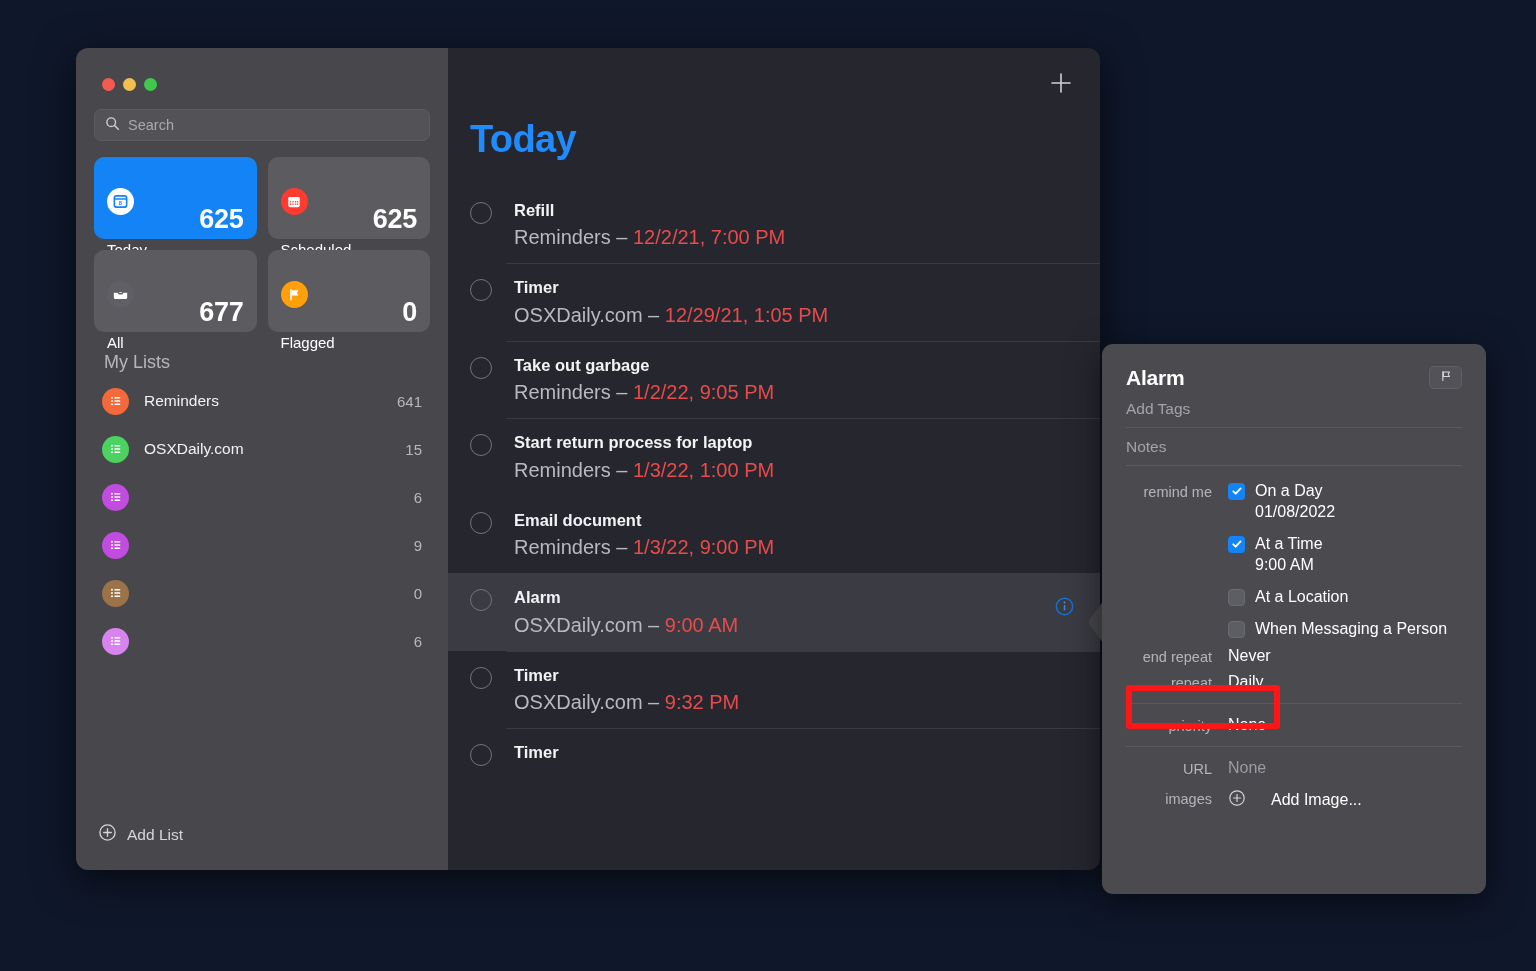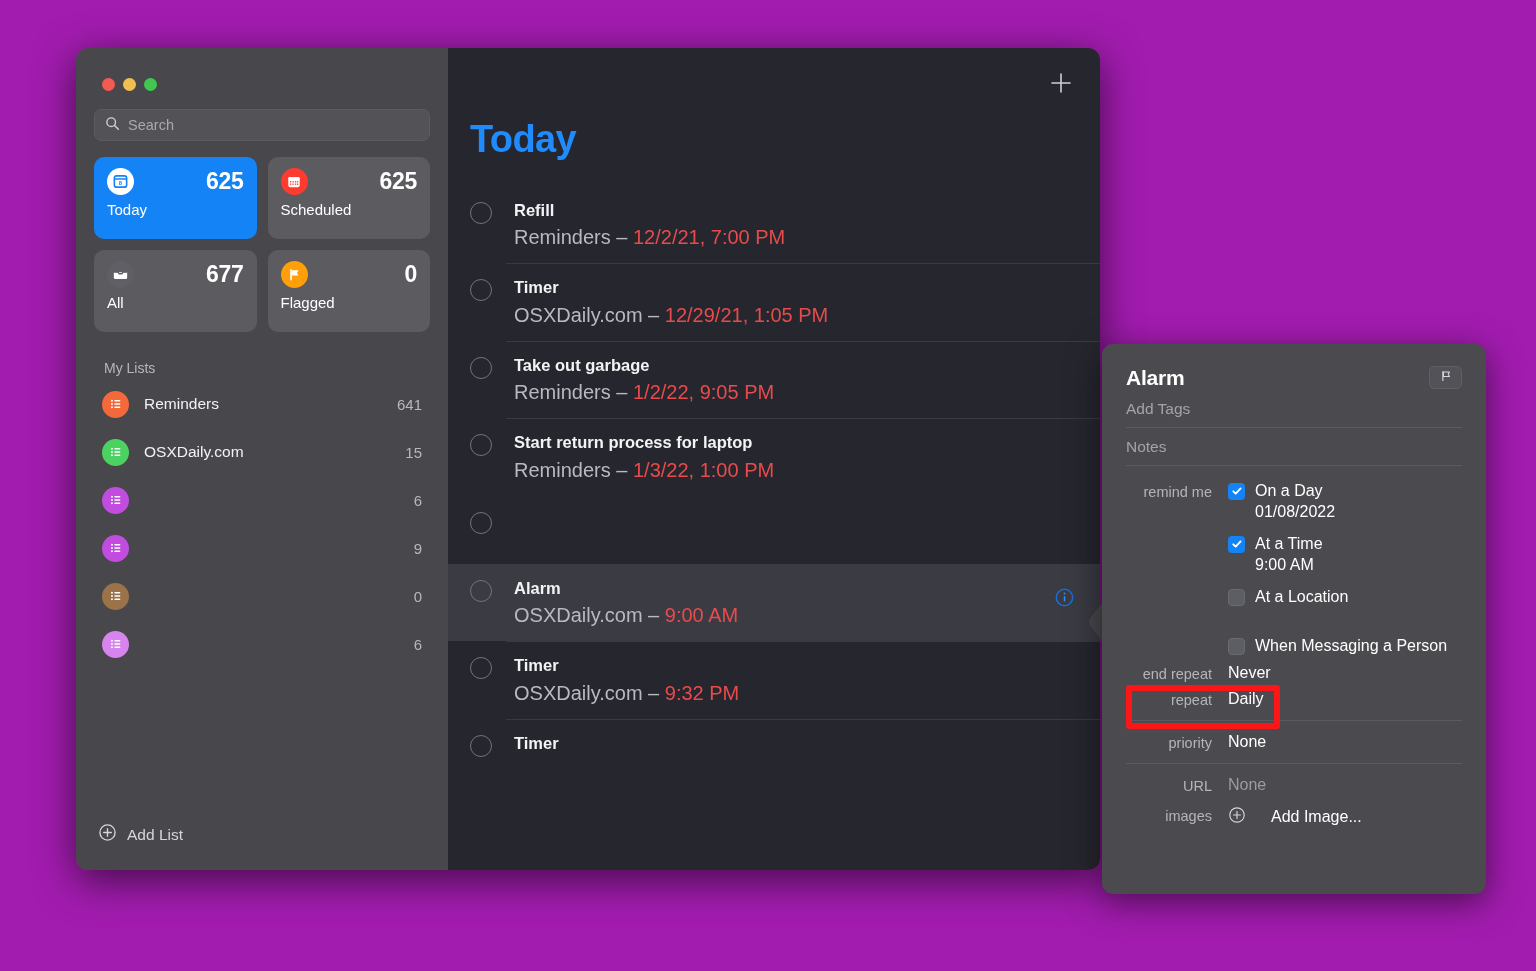--- a/index.html
+++ b/index.html
@@ -2,21 +2,21 @@
 <html><head>
 <meta charset="utf-8">
 <style>
   * { box-sizing: border-box; margin: 0; padding: 0; }
   html, body {
     width: 1536px; height: 971px;
     background: #000000;
     font-family: "Liberation Sans", sans-serif;
     overflow: hidden;
   }
-  #stage { position: relative; width: 1536px; height: 971px; background: #a21caf; }
+  #stage { position: relative; width: 1536px; height: 971px; background: #0f172a; }
 
   
   #window {
     position: absolute; left: 76px; top: 48px;
     width: 1024px; height: 822px;
     border-radius: 12px; overflow: hidden;
     display: flex;
     box-shadow: 0 10px 40px rgba(0,0,0,.6);
   }
 
@@ -64,27 +64,27 @@
   .smart-card.active { background: #1383f5; }
   .card-top { display: flex; align-items: center; justify-content: space-between; }
   .card-icon {
     width: 27px; height: 27px; border-radius: 50%;
     display: flex; align-items: center; justify-content: center;
   }
   .card-icon.today-ic { background: #ffffff; }
   .card-icon.sched-ic { background: #ff3b30; }
   .card-icon.all-ic { background: #5f5f65; }
   .card-icon.flag-ic { background: #ff9f0a; }
-  .card-count { font-size: 23px; font-weight: bold; color: #ffffff; letter-spacing: -.3px; }
+  .card-count { font-size: 27px; font-weight: bold; color: #ffffff; letter-spacing: -.3px; margin-top: 36px; }
   .card-label { margin-top: 6px; font-size: 15px; color: #ffffff; font-weight: 500; }
 
   
   #mylists-title {
-    padding: 28px 0 4px 28px;
-    font-size: 14px; color: #b6b6bb; font-weight: 500;
+    padding: 20px 0 4px 28px;
+    font-size: 18px; color: #b6b6bb; font-weight: 500;
   }
   #lists { flex: 1 1 auto; overflow: hidden; }
   .list-row {
     display: flex; align-items: center;
     height: 48px; padding: 0 26px 0 26px; cursor: default;
   }
   .list-dot {
     width: 27px; height: 27px; border-radius: 50%;
     display: flex; align-items: center; justify-content: center;
     flex: 0 0 auto;
@@ -463,20 +463,28 @@
               <span>Reminders</span>
               <span>–</span>
               <span class="due">1/3/22, 1:00 PM</span>
             </div>
           </div>
         </div>
 
         <div class="rem-row sel-next">
           <div class="sep"></div>
           <div class="rem-check"></div>
+          <div class="rem-body">
+            <div class="rem-title">Email document</div>
+            <div class="rem-sub">
+              <span>Reminders</span>
+              <span>–</span>
+              <span class="due">1/3/22, 9:00 PM</span>
+            </div>
+          </div>
         </div>
 
         <div class="rem-row selected">
           <div class="sep"></div>
           <div class="rem-check"></div>
           <div class="rem-body">
             <div class="rem-title">Alarm</div>
             <div class="rem-sub">
               <span>OSXDaily.com</span>
               <span>–</span>
@@ -565,21 +573,21 @@
             </span>
             <span class="cbx-label">At a Time</span>
           </div>
           <div class="sub-val">9:00 AM</div>
 
           <div class="cbx-line" style="margin-top:14px">
             <span class="cbx off"></span>
             <span class="cbx-label">At a Location</span>
           </div>
 
-          <div class="cbx-line" style="margin-top:31px">
+          <div class="cbx-line" style="margin-top:14px">
             <span class="cbx off"></span>
             <span class="cbx-label">When Messaging a Person</span>
           </div>
         </div>
       </div>
 
       <div class="pop-row" style="margin-top:9px">
         <div class="pop-key">end repeat</div>
         <div class="pop-val">Never</div>
       </div>

